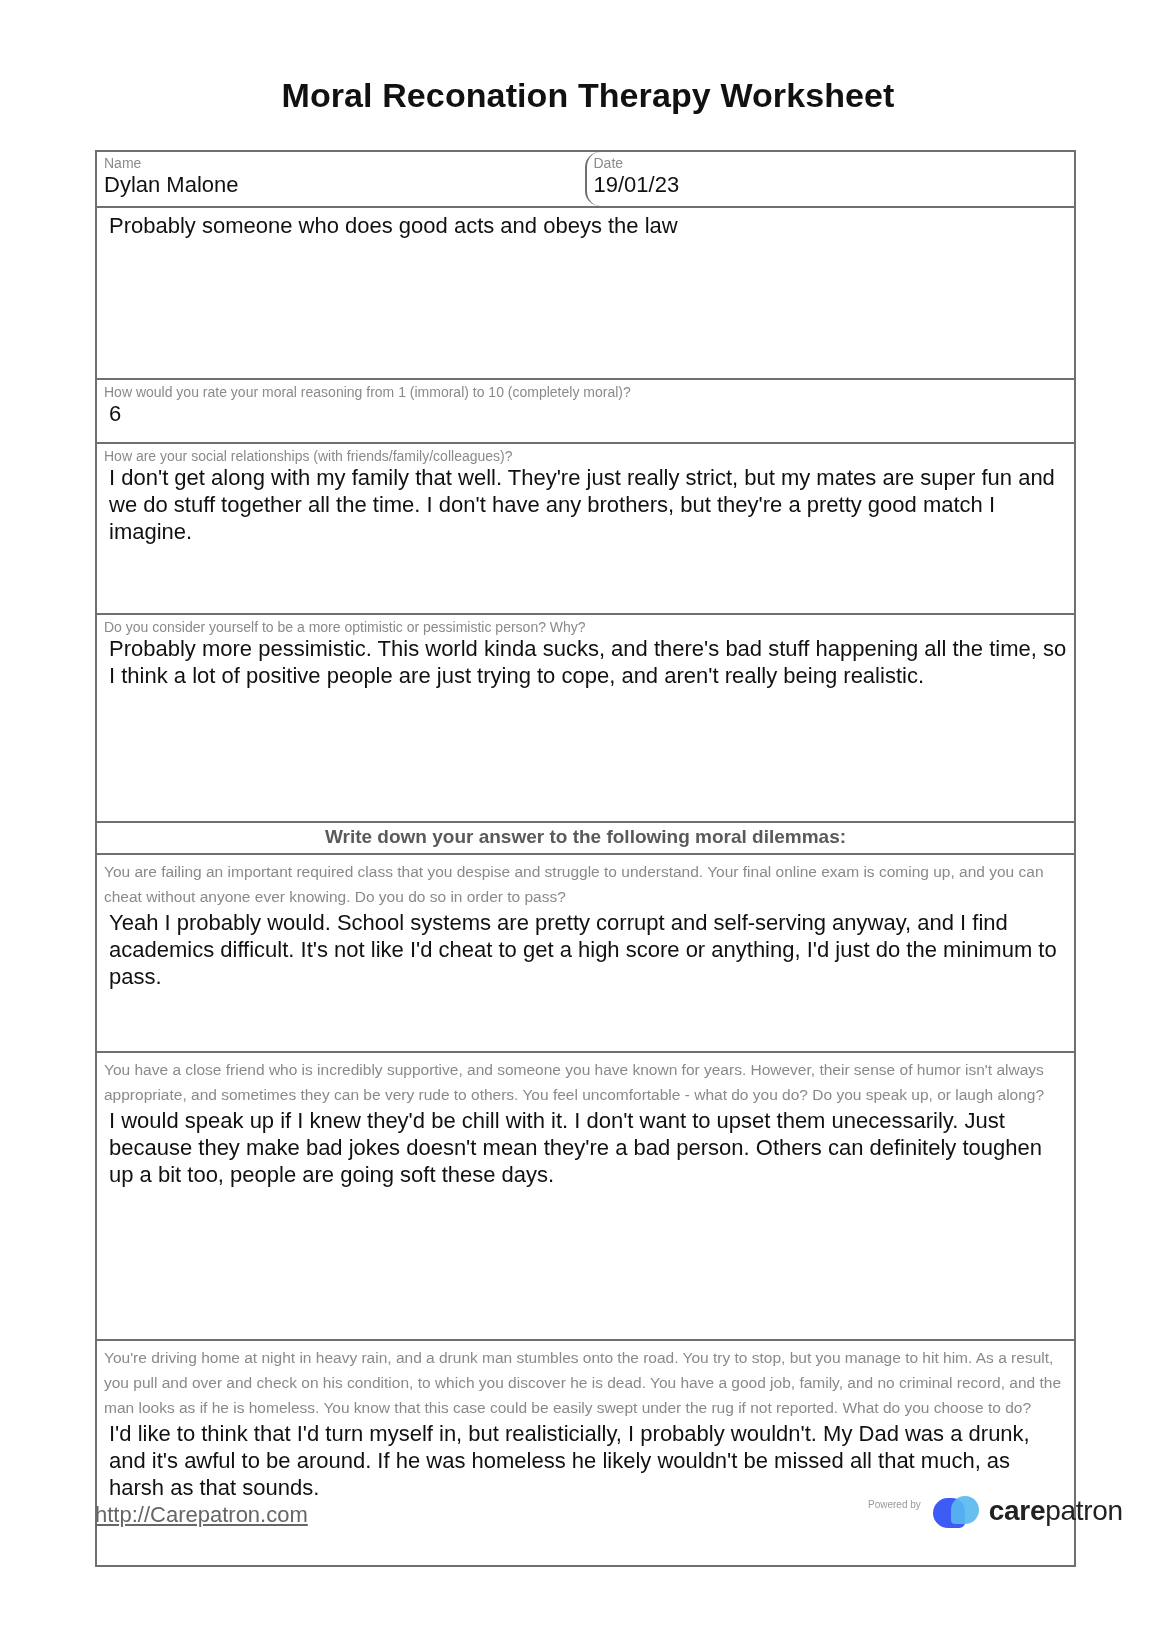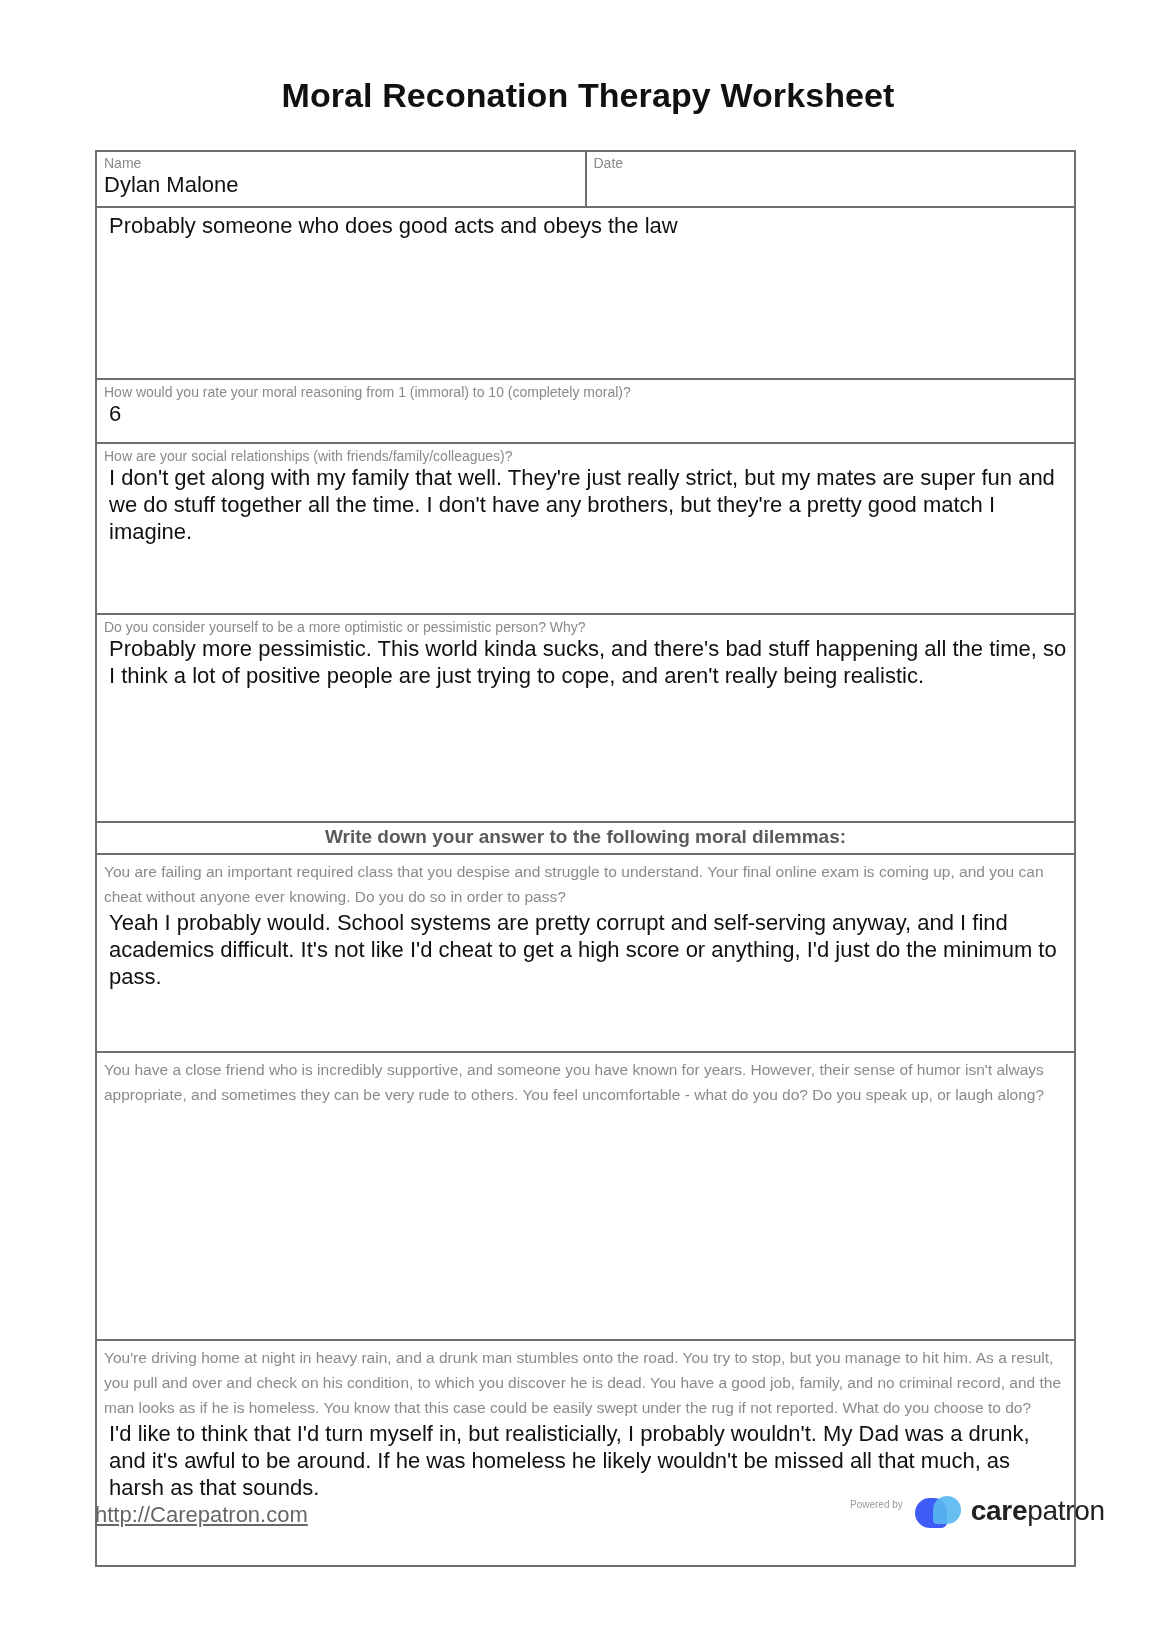--- a/index.html
+++ b/index.html
@@ -2,49 +2,50 @@
 <html><head>
 <meta charset="utf-8">
 <style>
   html, body { margin: 0; padding: 0; background: #ffffff; }
   body { width: 1176px; height: 1630px; position: relative; font-family: "Liberation Sans", sans-serif; color: #111; overflow: hidden; }
   .title { position: absolute; left: 0; top: 76px; width: 1176px; text-align: center; font-size: 34px; font-weight: bold; color: #111; letter-spacing: 0.1px; }
   .sheet { position: absolute; left: 95px; top: 150px; width: 981px; border: 2px solid #6f6f6f; box-sizing: border-box; }
   .row { border-bottom: 2px solid #6f6f6f; box-sizing: border-box; position: relative; }
   .row:last-child { border-bottom: none; }
   .split { display: flex; height: 56px; }
-  .cell { flex: 1; padding: 3px 6px 0 7px; box-sizing: border-box; }
+  .cell { flex: 1; padding: 3px 6px 0 7px; box-sizing: border-box; border-radius: 15px; }
   .cell + .cell { border-left: 2px solid #6f6f6f; }
   .lbl { font-size: 14px; color: #8a8a8a; line-height: 16px; }
   .lbl.big { font-size: 15.5px; line-height: 25px; }
   .val { font-size: 22px; color: #111; line-height: 27px; padding-left: 5px; }
   .q { padding: 4px 6px 0 7px; }
   .hdr { height: 32px; padding: 3px 7px 0 7px; font-size: 19px; font-weight: bold; color: #5a5a5a; text-align: center; }
   .footer-link { position: absolute; left: 95px; top: 1502px; font-size: 22px; color: #666; text-decoration: underline; }
-  .brand { position: absolute; left: 850px; top: 1494px; display: flex; align-items: center; }
+  .brand { position: absolute; left: 868px; top: 1494px; display: flex; align-items: center; }
   .powered { font-size: 10px; color: #999; margin-right: 12px; margin-top: -14px; }
   .logo { width: 48px; height: 34px; position: relative; margin-right: 8px; }
   .blob1 { position: absolute; left: 0; top: 4px; width: 32px; height: 30px; background: #3d5cf5; border-radius: 16px 14px 6px 16px; }
   .blob2 { position: absolute; left: 18px; top: 2px; width: 28px; height: 28px; background: #56b7ef; border-radius: 14px 14px 14px 4px; opacity: 0.9; }
   .wordmark { font-size: 28px; color: #222; letter-spacing: -0.3px; }
   .wordmark b { font-weight: bold; }
 </style>
 </head>
 <body>
 
 <div class="title">Moral Reconation Therapy Worksheet</div>
 
 <div class="sheet">
   <div class="row split">
     <div class="cell">
       <div class="lbl">Name</div>
       <div class="val" style="padding-left:0">Dylan Malone</div>
     </div>
     <div class="cell">
       <div class="lbl">Date</div>
+      <div class="val" style="padding-left:0">19/01/23</div>
     </div>
   </div>
 
   <div class="row q" style="height:172px">
     <div class="val">Probably someone who does good acts and obeys the law</div>
   </div>
 
   <div class="row q" style="height:64px">
     <div class="lbl">How would you rate your moral reasoning from 1 (immoral) to 10 (completely moral)?</div>
     <div class="val">6</div>
@@ -62,20 +63,21 @@
 
   <div class="row hdr">Write down your answer to the following moral dilemmas:</div>
 
   <div class="row q" style="height:198px">
     <div class="lbl big">You are failing an important required class that you despise and struggle to understand. Your final online exam is coming up, and you can cheat without anyone ever knowing. Do you do so in order to pass?</div>
     <div class="val">Yeah I probably would. School systems are pretty corrupt and self-serving anyway, and I find academics difficult. It's not like I'd cheat to get a high score or anything, I'd just do the minimum to pass.</div>
   </div>
 
   <div class="row q" style="height:288px">
     <div class="lbl big">You have a close friend who is incredibly supportive, and someone you have known for years. However, their sense of humor isn't always appropriate, and sometimes they can be very rude to others. You feel uncomfortable - what do you do? Do you speak up, or laugh along?</div>
+    <div class="val">I would speak up if I knew they'd be chill with it. I don't want to upset them unecessarily. Just because they make bad jokes doesn't mean they're a bad person. Others can definitely toughen up a bit too, people are going soft these days.</div>
   </div>
 
   <div class="row q" style="height:224px">
     <div class="lbl big">You're driving home at night in heavy rain, and a drunk man stumbles onto the road. You try to stop, but you manage to hit him. As a result, you pull and over and check on his condition, to which you discover he is dead. You have a good job, family, and no criminal record, and the man looks as if he is homeless. You know that this case could be easily swept under the rug if not reported. What do you choose to do?</div>
     <div class="val">I'd like to think that I'd turn myself in, but realisticially, I probably wouldn't. My Dad was a drunk, and it's awful to be around. If he was homeless he likely wouldn't be missed all that much, as harsh as that sounds.</div>
   </div>
 </div>
 
 <a class="footer-link">http://Carepatron.com</a>
 

